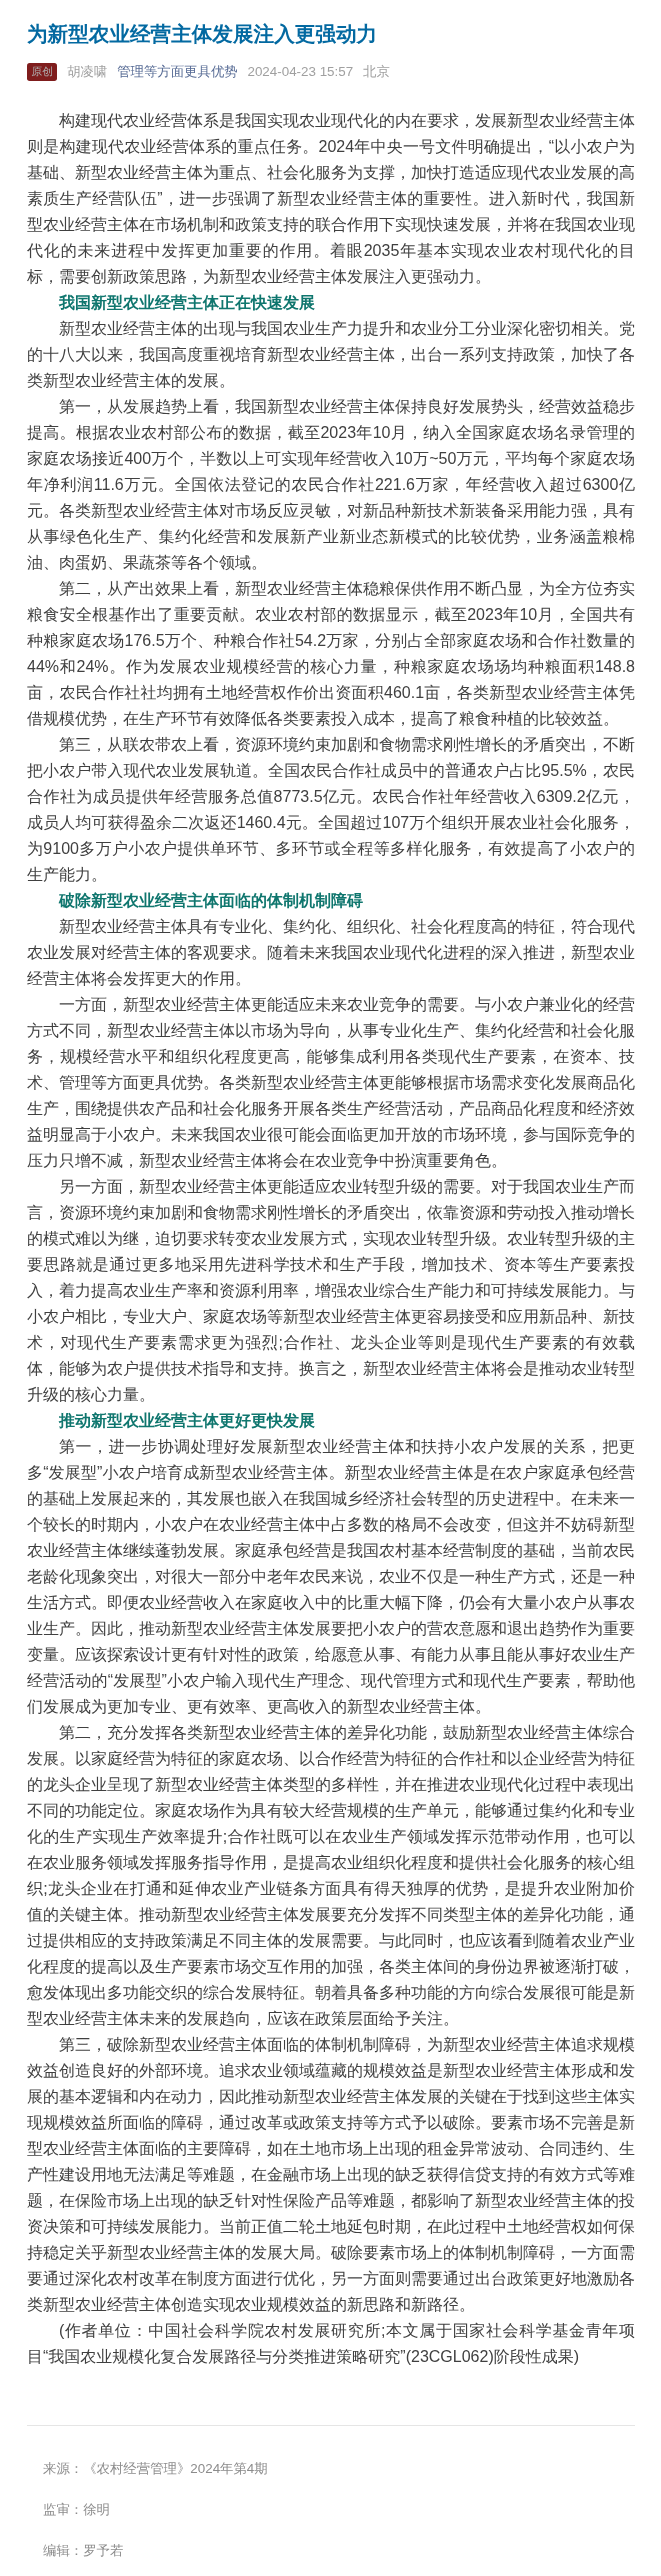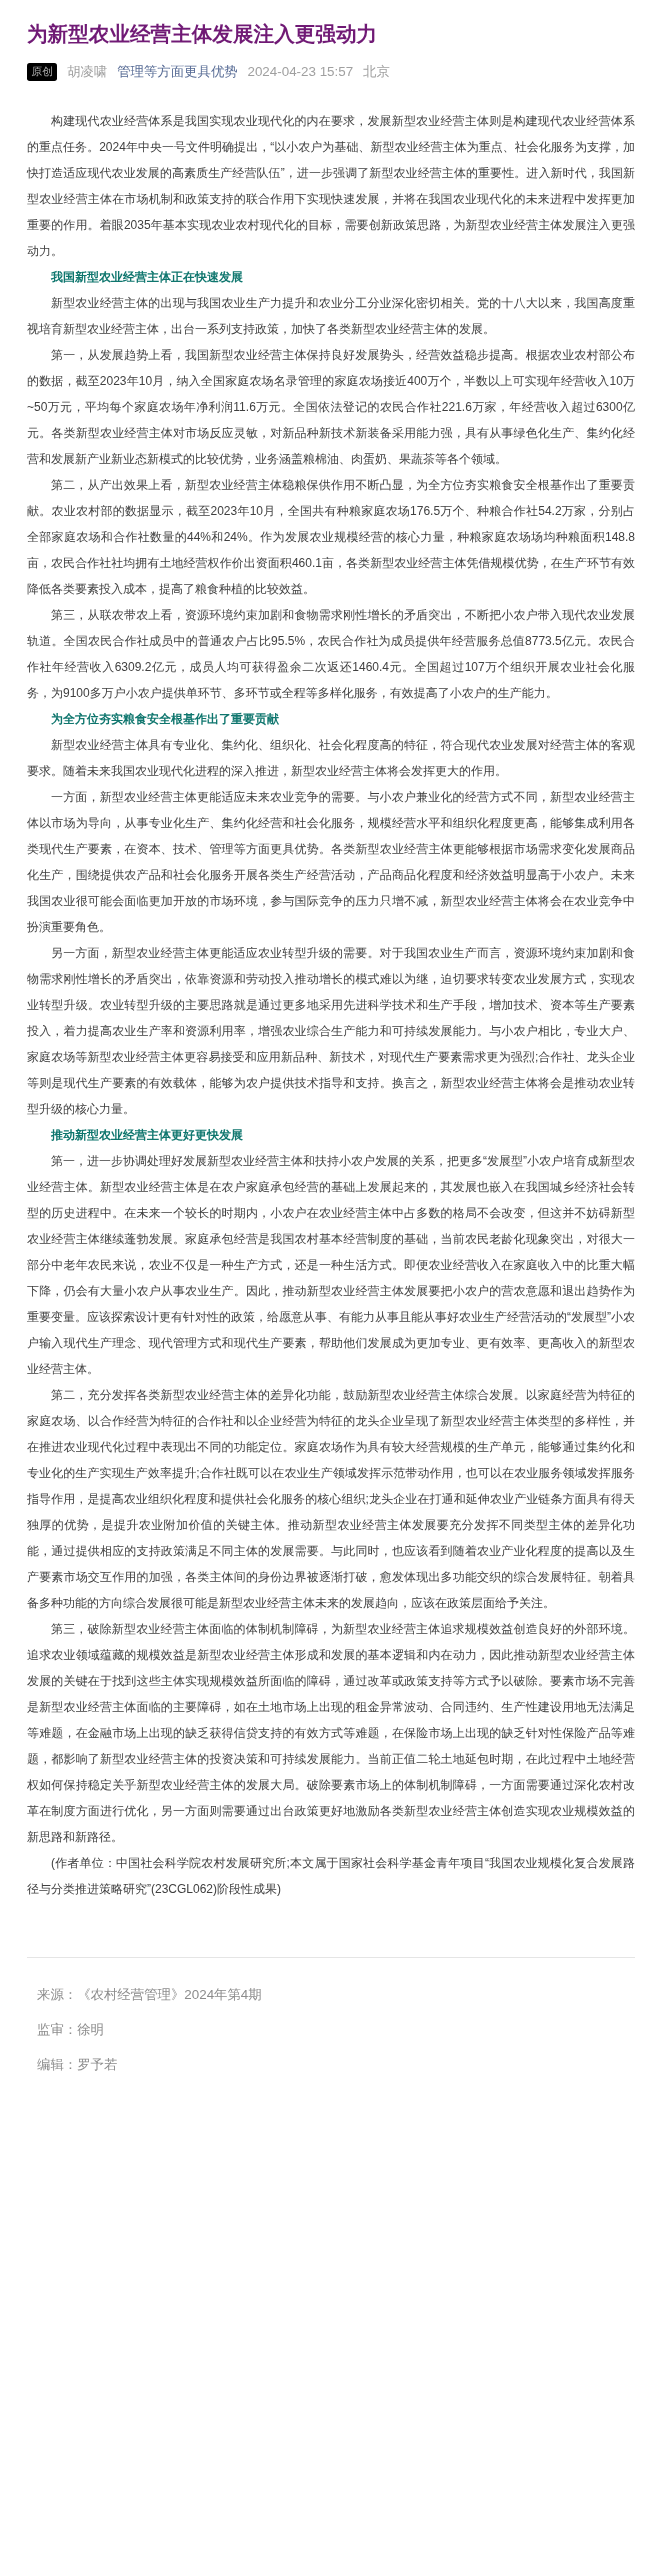--- a/index.html
+++ b/index.html
@@ -8,67 +8,67 @@
     min-height: 2576px;
     font-family: "Liberation Sans", "DejaVu Sans", sans-serif;
     -webkit-font-smoothing: antialiased;
     box-sizing: border-box;
   }
   .article { padding: 19.7px 27px 27px 27px; box-sizing: border-box; }
 
   .title {
     font-size: 20.6px;
     font-weight: 700;
-    color: #701a75;
+    color: #0369a1;
     line-height: 1.4;
     margin: 0 0 14.3px 0;
   }
 
   .byline {
     display: flex;
     align-items: center;
     gap: 9.8px;
     font-size: 13.4px;
     color: #9a9a9a;
     margin-bottom: 27px;
     white-space: nowrap;
   }
   .badge {
-    background: #000000;
+    background: #7f1d1d;
     color: #b0b0b0;
     font-size: 10.7px;
     line-height: 1;
     padding: 3.6px 4.5px;
     border-radius: 2.7px;
     flex: 0 0 auto;
   }
   .account { color: #576b95; cursor: pointer; }
   .meta { color: #a0a0a0; }
 
   .content .para {
     margin: 0;
-    font-size: 12px;
+    font-size: 16px;
     line-height: 26px;
     color: #404040;
     text-indent: 2em;
     text-align: justify;
     word-break: break-all;
   }
   .content .para.heading { font-weight: 700; color: #0f766e; }
 
   .footer {
     margin-top: 55px;
     border-top: 0.9px solid #e5e5e5;
     padding-top: 14.3px;
   }
   .footer-line {
     font-size: 13.4px;
     line-height: 25px;
     color: #8c8c8c;
-    margin: 10px;
+    margin: 16px;
   }
 </style>
 </head>
 <body>
 
 <div class="article">
 
   <h1 class="title">为新型农业经营主体发展注入更强动力</h1>
 
   <div class="byline">
@@ -80,21 +80,21 @@
   </div>
 
   <div class="content">
 
   <p class="para">构建现代农业经营体系是我国实现农业现代化的内在要求，发展新型农业经营主体则是构建现代农业经营体系的重点任务。2024年中央一号文件明确提出，“以小农户为基础、新型农业经营主体为重点、社会化服务为支撑，加快打造适应现代农业发展的高素质生产经营队伍”，进一步强调了新型农业经营主体的重要性。进入新时代，我国新型农业经营主体在市场机制和政策支持的联合作用下实现快速发展，并将在我国农业现代化的未来进程中发挥更加重要的作用。着眼2035年基本实现农业农村现代化的目标，需要创新政策思路，为新型农业经营主体发展注入更强动力。</p>
       <p class="para heading">我国新型农业经营主体正在快速发展</p>
       <p class="para">新型农业经营主体的出现与我国农业生产力提升和农业分工分业深化密切相关。党的十八大以来，我国高度重视培育新型农业经营主体，出台一系列支持政策，加快了各类新型农业经营主体的发展。</p>
       <p class="para">第一，从发展趋势上看，我国新型农业经营主体保持良好发展势头，经营效益稳步提高。根据农业农村部公布的数据，截至2023年10月，纳入全国家庭农场名录管理的家庭农场接近400万个，半数以上可实现年经营收入10万~50万元，平均每个家庭农场年净利润11.6万元。全国依法登记的农民合作社221.6万家，年经营收入超过6300亿元。各类新型农业经营主体对市场反应灵敏，对新品种新技术新装备采用能力强，具有从事绿色化生产、集约化经营和发展新产业新业态新模式的比较优势，业务涵盖粮棉油、肉蛋奶、果蔬茶等各个领域。</p>
       <p class="para">第二，从产出效果上看，新型农业经营主体稳粮保供作用不断凸显，为全方位夯实粮食安全根基作出了重要贡献。农业农村部的数据显示，截至2023年10月，全国共有种粮家庭农场176.5万个、种粮合作社54.2万家，分别占全部家庭农场和合作社数量的44%和24%。作为发展农业规模经营的核心力量，种粮家庭农场场均种粮面积148.8亩，农民合作社社均拥有土地经营权作价出资面积460.1亩，各类新型农业经营主体凭借规模优势，在生产环节有效降低各类要素投入成本，提高了粮食种植的比较效益。</p>
       <p class="para">第三，从联农带农上看，资源环境约束加剧和食物需求刚性增长的矛盾突出，不断把小农户带入现代农业发展轨道。全国农民合作社成员中的普通农户占比95.5%，农民合作社为成员提供年经营服务总值8773.5亿元。农民合作社年经营收入6309.2亿元，成员人均可获得盈余二次返还1460.4元。全国超过107万个组织开展农业社会化服务，为9100多万户小农户提供单环节、多环节或全程等多样化服务，有效提高了小农户的生产能力。</p>
-      <p class="para heading">为全方位夯实粮食安全根基作出了重要贡献</p>
+      <p class="para heading">破除新型农业经营主体面临的体制机制障碍</p>
       <p class="para">新型农业经营主体具有专业化、集约化、组织化、社会化程度高的特征，符合现代农业发展对经营主体的客观要求。随着未来我国农业现代化进程的深入推进，新型农业经营主体将会发挥更大的作用。</p>
       <p class="para">一方面，新型农业经营主体更能适应未来农业竞争的需要。与小农户兼业化的经营方式不同，新型农业经营主体以市场为导向，从事专业化生产、集约化经营和社会化服务，规模经营水平和组织化程度更高，能够集成利用各类现代生产要素，在资本、技术、管理等方面更具优势。各类新型农业经营主体更能够根据市场需求变化发展商品化生产，围绕提供农产品和社会化服务开展各类生产经营活动，产品商品化程度和经济效益明显高于小农户。未来我国农业很可能会面临更加开放的市场环境，参与国际竞争的压力只增不减，新型农业经营主体将会在农业竞争中扮演重要角色。</p>
       <p class="para">另一方面，新型农业经营主体更能适应农业转型升级的需要。对于我国农业生产而言，资源环境约束加剧和食物需求刚性增长的矛盾突出，依靠资源和劳动投入推动增长的模式难以为继，迫切要求转变农业发展方式，实现农业转型升级。农业转型升级的主要思路就是通过更多地采用先进科学技术和生产手段，增加技术、资本等生产要素投入，着力提高农业生产率和资源利用率，增强农业综合生产能力和可持续发展能力。与小农户相比，专业大户、家庭农场等新型农业经营主体更容易接受和应用新品种、新技术，对现代生产要素需求更为强烈;合作社、龙头企业等则是现代生产要素的有效载体，能够为农户提供技术指导和支持。换言之，新型农业经营主体将会是推动农业转型升级的核心力量。</p>
       <p class="para heading">推动新型农业经营主体更好更快发展</p>
       <p class="para">第一，进一步协调处理好发展新型农业经营主体和扶持小农户发展的关系，把更多“发展型”小农户培育成新型农业经营主体。新型农业经营主体是在农户家庭承包经营的基础上发展起来的，其发展也嵌入在我国城乡经济社会转型的历史进程中。在未来一个较长的时期内，小农户在农业经营主体中占多数的格局不会改变，但这并不妨碍新型农业经营主体继续蓬勃发展。家庭承包经营是我国农村基本经营制度的基础，当前农民老龄化现象突出，对很大一部分中老年农民来说，农业不仅是一种生产方式，还是一种生活方式。即便农业经营收入在家庭收入中的比重大幅下降，仍会有大量小农户从事农业生产。因此，推动新型农业经营主体发展要把小农户的营农意愿和退出趋势作为重要变量。应该探索设计更有针对性的政策，给愿意从事、有能力从事且能从事好农业生产经营活动的“发展型”小农户输入现代生产理念、现代管理方式和现代生产要素，帮助他们发展成为更加专业、更有效率、更高收入的新型农业经营主体。</p>
       <p class="para">第二，充分发挥各类新型农业经营主体的差异化功能，鼓励新型农业经营主体综合发展。以家庭经营为特征的家庭农场、以合作经营为特征的合作社和以企业经营为特征的龙头企业呈现了新型农业经营主体类型的多样性，并在推进农业现代化过程中表现出不同的功能定位。家庭农场作为具有较大经营规模的生产单元，能够通过集约化和专业化的生产实现生产效率提升;合作社既可以在农业生产领域发挥示范带动作用，也可以在农业服务领域发挥服务指导作用，是提高农业组织化程度和提供社会化服务的核心组织;龙头企业在打通和延伸农业产业链条方面具有得天独厚的优势，是提升农业附加价值的关键主体。推动新型农业经营主体发展要充分发挥不同类型主体的差异化功能，通过提供相应的支持政策满足不同主体的发展需要。与此同时，也应该看到随着农业产业化程度的提高以及生产要素市场交互作用的加强，各类主体间的身份边界被逐渐打破，愈发体现出多功能交织的综合发展特征。朝着具备多种功能的方向综合发展很可能是新型农业经营主体未来的发展趋向，应该在政策层面给予关注。</p>
       <p class="para">第三，破除新型农业经营主体面临的体制机制障碍，为新型农业经营主体追求规模效益创造良好的外部环境。追求农业领域蕴藏的规模效益是新型农业经营主体形成和发展的基本逻辑和内在动力，因此推动新型农业经营主体发展的关键在于找到这些主体实现规模效益所面临的障碍，通过改革或政策支持等方式予以破除。要素市场不完善是新型农业经营主体面临的主要障碍，如在土地市场上出现的租金异常波动、合同违约、生产性建设用地无法满足等难题，在金融市场上出现的缺乏获得信贷支持的有效方式等难题，在保险市场上出现的缺乏针对性保险产品等难题，都影响了新型农业经营主体的投资决策和可持续发展能力。当前正值二轮土地延包时期，在此过程中土地经营权如何保持稳定关乎新型农业经营主体的发展大局。破除要素市场上的体制机制障碍，一方面需要通过深化农村改革在制度方面进行优化，另一方面则需要通过出台政策更好地激励各类新型农业经营主体创造实现农业规模效益的新思路和新路径。</p>
       <p class="para">(作者单位：中国社会科学院农村发展研究所;本文属于国家社会科学基金青年项目“我国农业规模化复合发展路径与分类推进策略研究”(23CGL062)阶段性成果)</p>
     </div>
 

